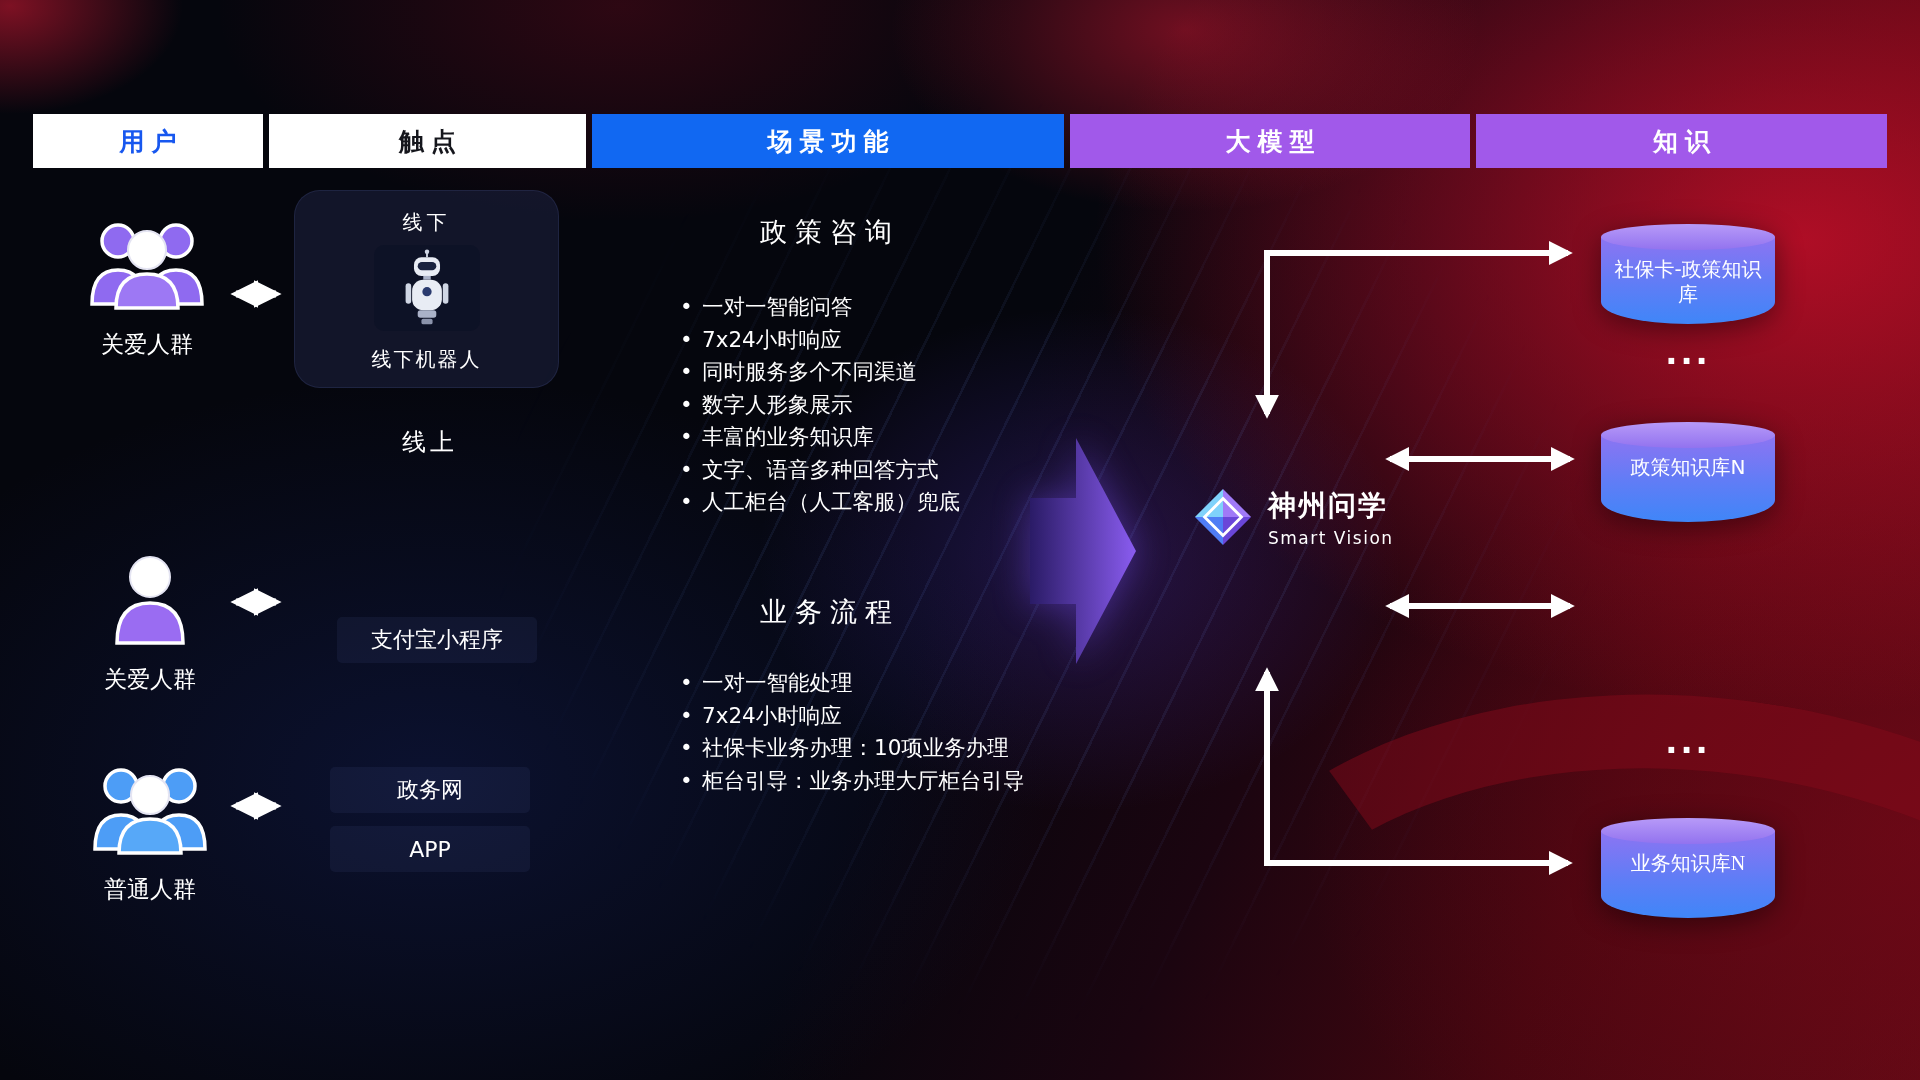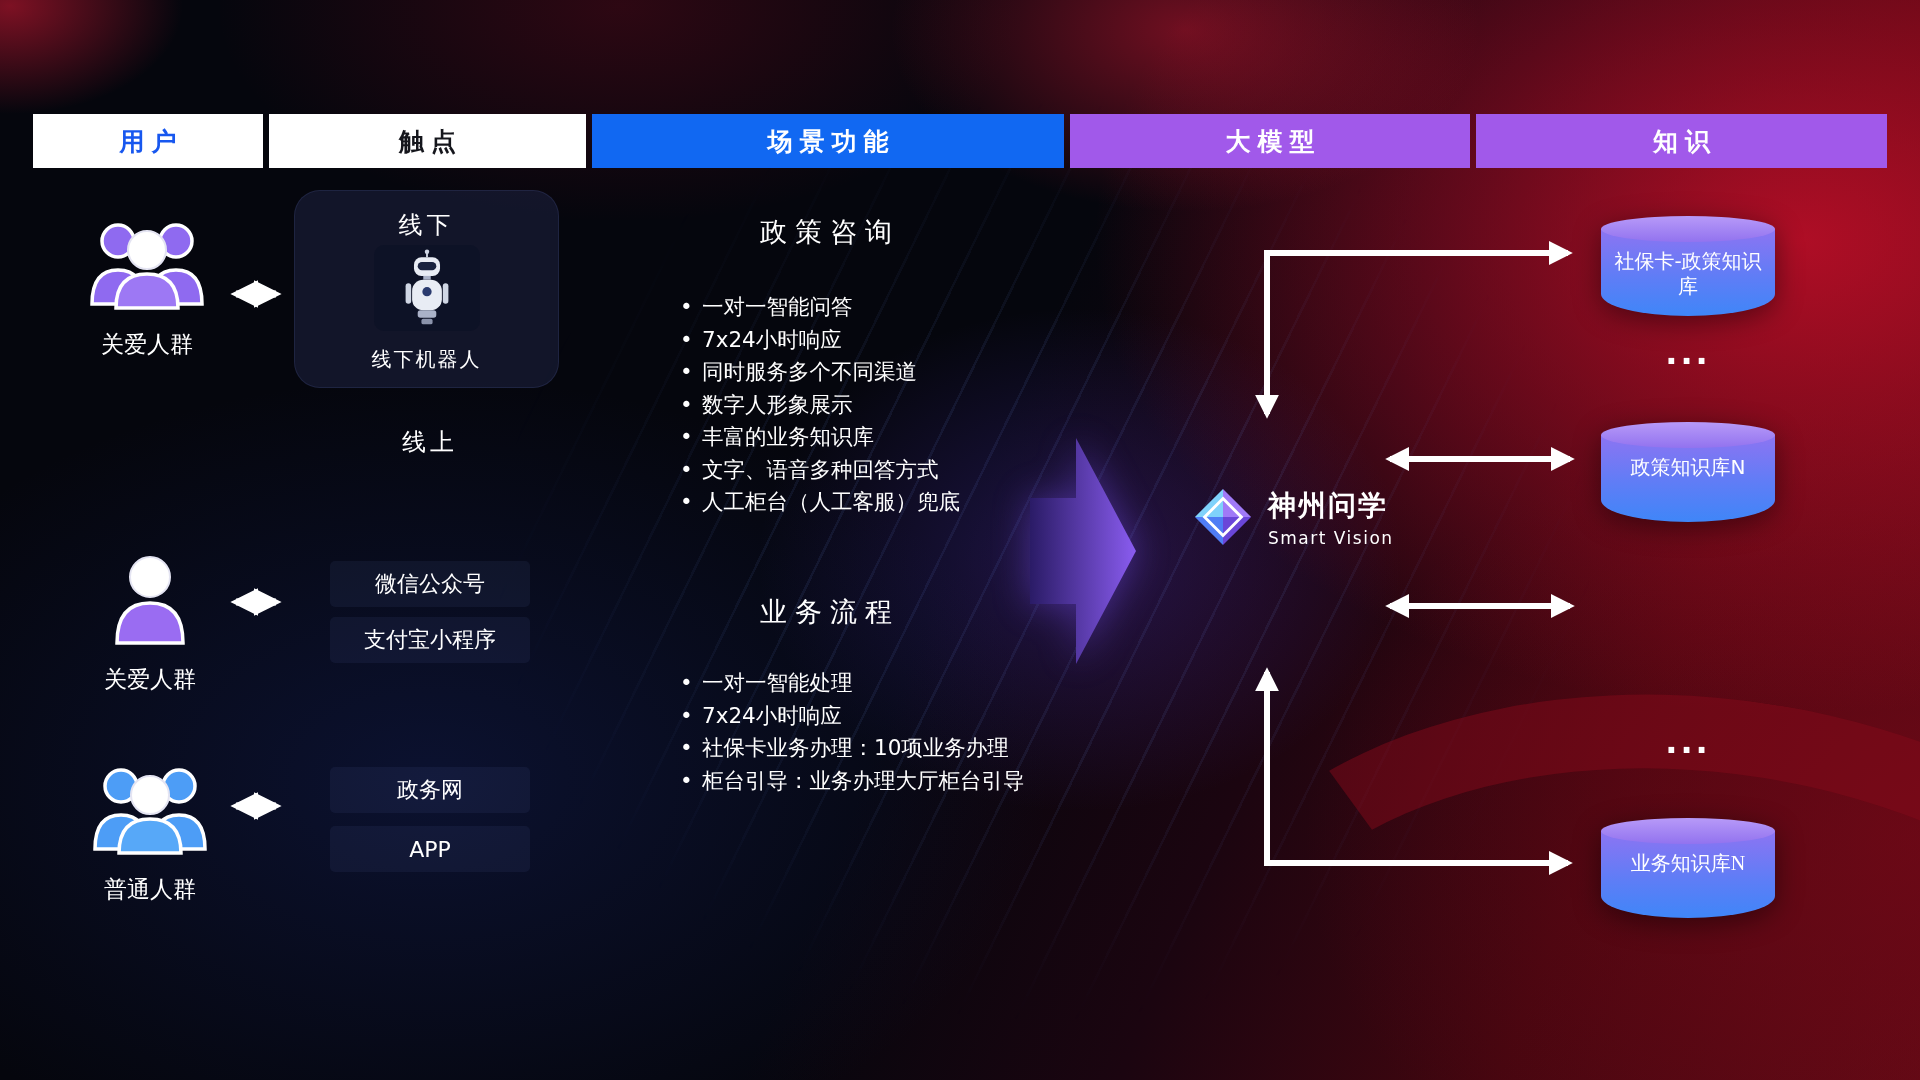--- a/index.html
+++ b/index.html
@@ -36,28 +36,28 @@
   
   .user{position:absolute;width:160px;text-align:center;}
   .user .ulabel{display:block;margin-top:13px;font-size:23px;color:#fff;}
   .u1{left:67px;top:208px;}
   .u2{left:70px;top:551px;}
   .u3{left:70px;top:753px;}
 
   
   .offline-card{position:absolute;left:294px;top:190px;width:263px;height:196px;
       background:rgba(30,35,66,.55);border:1px solid rgba(110,130,210,.14);border-radius:26px;}
-  .offline-title{position:absolute;left:0;right:0;top:18px;text-align:center;font-size:24px;letter-spacing:4px;}
+  .offline-title{position:absolute;left:0;right:0;top:18px;text-align:center;font-size:20px;letter-spacing:4px;}
   .robot-box{position:absolute;left:50%;transform:translateX(-50%);top:54px;width:106px;height:86px;
       background:#0d1226;border-radius:10px;display:flex;align-items:center;justify-content:center;}
   .offline-sub{position:absolute;left:0;right:0;bottom:14px;text-align:center;font-size:20px;letter-spacing:2px;}
   .online-title{position:absolute;left:330px;top:426px;width:200px;text-align:center;font-size:24px;letter-spacing:4px;}
   .chan{position:absolute;left:330px;width:200px;height:46px;border-radius:5px;
       background:rgba(120,140,220,.08);display:flex;align-items:center;justify-content:center;font-size:22px;}
-  .chan1{top:561px;} .chan2{top:617px;} .chan3{top:767px;} .chan4{top:826px;}
+  .chan1{top:561px;} .chan2{top:617px;margin-left:7px;} .chan3{top:767px;} .chan4{top:826px;}
 
   
   .scene-title{position:absolute;left:630px;width:400px;text-align:center;color:#fff;
       font-size:27px;letter-spacing:8px;}
   .st1{top:214px;} .st2{top:594px;}
   .scene-list{position:absolute;left:676px;list-style:none;margin:0;padding:0;}
   .sl1{top:291px;} .sl2{top:667px;}
   .scene-list li{position:relative;padding-left:26px;line-height:32.5px;font-size:21.5px;color:#fff;}
   .scene-list li::before{content:"•";position:absolute;left:4px;}
 
@@ -68,21 +68,21 @@
 
   
   .cyl{position:absolute;left:1601px;width:174px;height:100px;filter:drop-shadow(0 6px 14px rgba(0,0,0,.45));}
   .cyl-top{position:absolute;left:0;right:0;top:0;height:26px;border-radius:50%;
       background:linear-gradient(180deg,#b79af8,#9273ef);z-index:2;}
   .cyl-body{position:absolute;left:0;right:0;top:13px;bottom:0;
       background:linear-gradient(180deg,#8d74f2 0%,#5f7df6 55%,#3f86f8 100%);
       border-radius:0 0 87px 87px / 0 0 22px 22px;}
   .cyl-label{position:absolute;left:8px;right:8px;top:33px;z-index:3;text-align:center;
       color:#fff;font-size:20px;line-height:25px;}
-  .cy1{top:216px;} .cy2{top:422px;} .cy3{top:561px;} .cy4{top:818px;font-family:Liberation Serif, serif;}
+  .cy1{top:224px;} .cy2{top:422px;} .cy3{top:561px;} .cy4{top:818px;font-family:Liberation Serif, serif;}
   .kdots{position:absolute;left:1601px;width:174px;height:50px;text-align:center;color:#fff;
       font-size:32px;font-weight:bold;letter-spacing:3px;}
   .kd1{top:334px;} .kd2{top:723px;}
 
   
   .arrow-layer{position:absolute;inset:0;}
   .warrow{stroke:#fff;stroke-width:7;}
   .karrow{stroke:#fff;stroke-width:6;fill:none;}
   .bigarrow{filter:drop-shadow(0 0 18px rgba(120,80,240,.45));}
 </style>
@@ -180,21 +180,20 @@
         <rect x="7" y="38" width="6" height="22" rx="3" fill="#cfd6e4"></rect>
         <rect x="47" y="38" width="6" height="22" rx="3" fill="#cfd6e4"></rect>
         <rect x="20" y="67" width="20" height="8" rx="3" fill="#aab2c8"></rect>
         <rect x="24" y="76" width="12" height="6" rx="2" fill="#8b93ab"></rect>
       </svg>
     </div>
     <div class="offline-sub">线下机器人</div>
   </div>
 
   <div class="online-title">线上</div>
-  <div class="chan chan1">微信公众号</div>
   <div class="chan chan2">支付宝小程序</div>
   <div class="chan chan3">政务网</div>
   <div class="chan chan4">APP</div>
 
   <div class="scene-title st1">政策咨询</div>
   <ul class="scene-list sl1">
     <li>一对一智能问答</li>
     <li>7x24小时响应</li>
     <li>同时服务多个不同渠道</li>
     <li>数字人形象展示</li>

